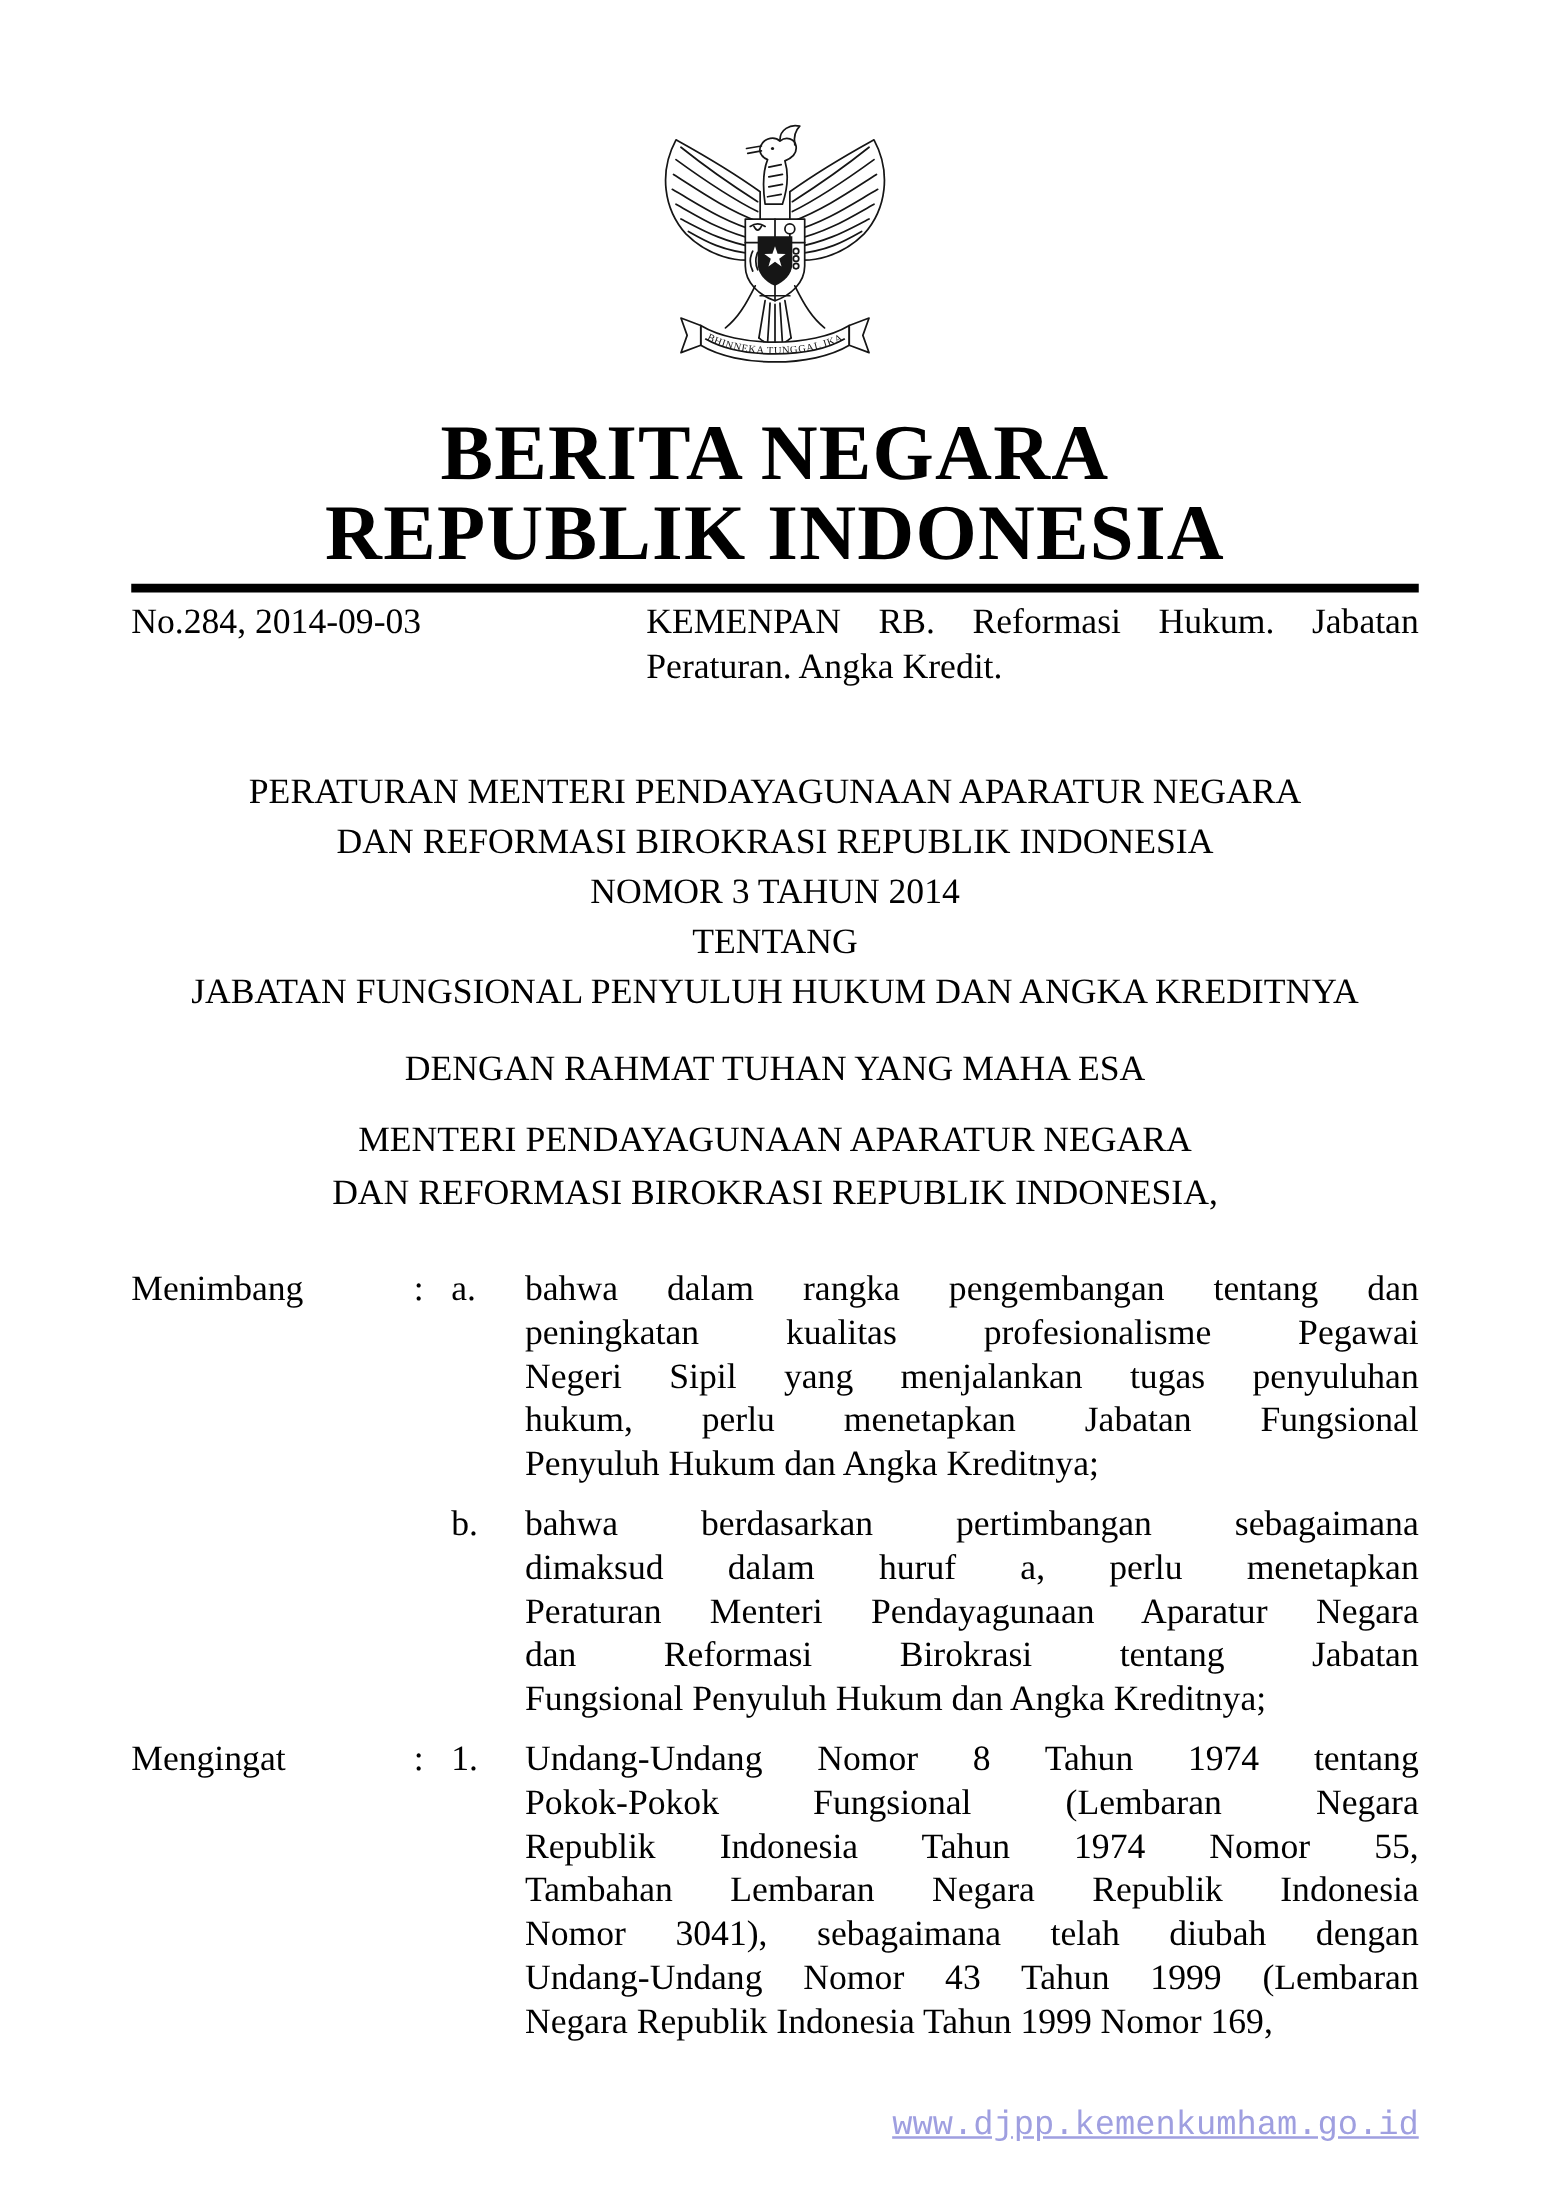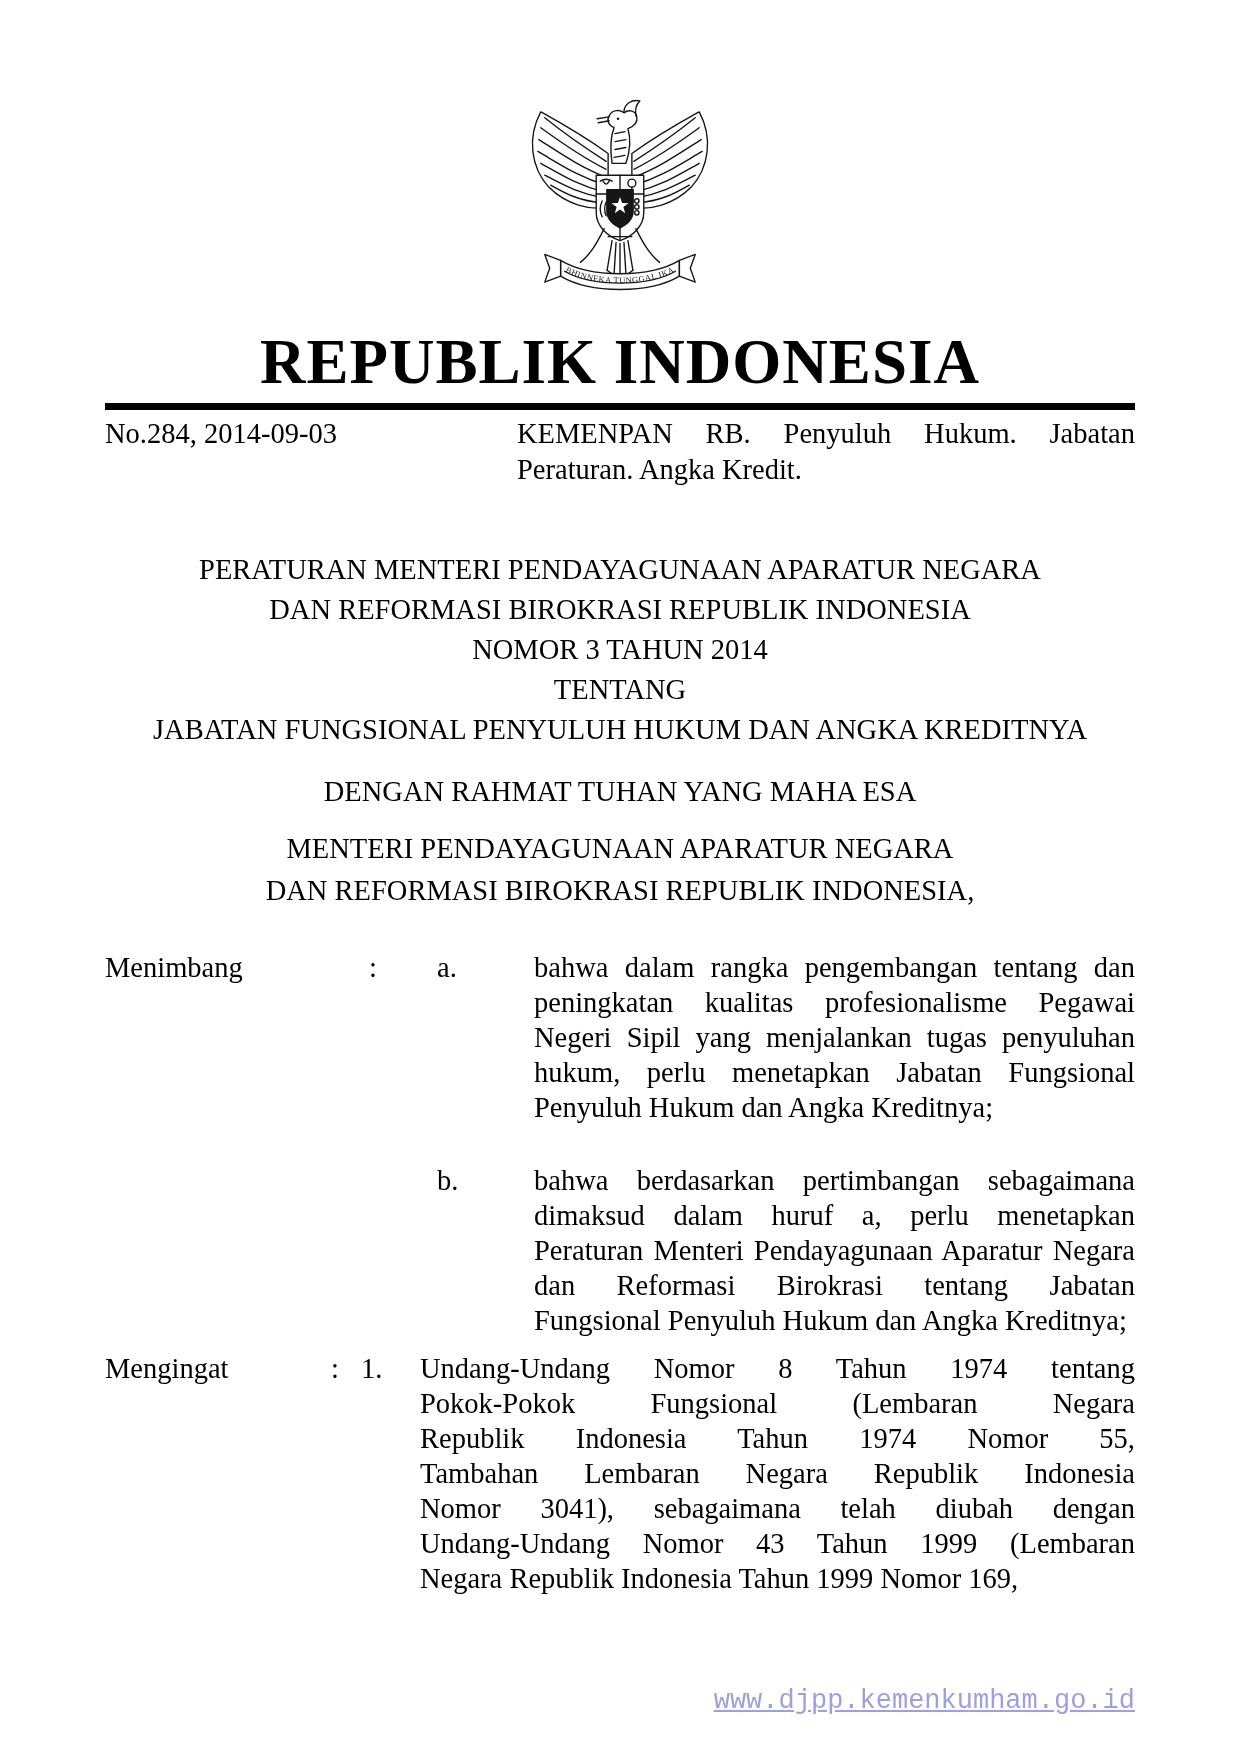--- a/index.html
+++ b/index.html
@@ -29,21 +29,21 @@
   
   .reg-title { margin-top:62px; text-align:center; font-size:28.5px; line-height:40px; }
   .reg-title .line { display:block; }
   .invocation { margin-top:22px; text-align:center; font-size:28.5px; line-height:40px; }
   .authority  { margin-top:16px; text-align:center; font-size:28.5px; line-height:42px; }
   .authority .line { display:block; }
 
   
   .clause { display:grid; grid-template-columns:226px 30px 59px 1fr;
             row-gap:13px; font-size:28.5px; line-height:35px; }
-  .clause.first { margin-top:38px;gap:38px; }
+  .clause.first { margin-top:38px; }
   .clause + .clause { margin-top:13px; }
   .clause-label { grid-row:1; grid-column:1; }
   .clause-colon { grid-row:1; grid-column:2; }
   .item-marker  { grid-column:3; }
   .item-text    { grid-column:4; }
   .item-text .item-line { display:block; text-align:justify; }
   .item-text .item-line.jfull { text-align-last:justify; }
 
   
   .footer { position:absolute; top:1686px; right:105px;
@@ -105,28 +105,29 @@
       </g>
       <text font-size="8.5" fill="#161616" font-family="Liberation Serif, serif" letter-spacing="0.5">
         <textPath href="#mottoPath" startOffset="50%" text-anchor="middle">BHINNEKA TUNGGAL IKA</textPath>
       </text>
     </svg>
   </div>
 
   <div class="content">
 
     <h1 class="masthead" style="margin:26px 0 0 0;">
+      <span class="line">BERITA NEGARA</span>
       <span class="line">REPUBLIK INDONESIA</span>
     </h1>
     <div class="rule"></div>
 
     <div class="issue-row">
       <div class="issue-no">No.284, 2014-09-03</div>
       <div class="issue-subject">
-        <span class="subject-line jfull">KEMENPAN RB. Penyuluh Hukum. Jabatan</span>
+        <span class="subject-line jfull">KEMENPAN RB. Reformasi Hukum. Jabatan</span>
         <span class="subject-line">Peraturan. Angka Kredit.</span>
       </div>
     </div>
 
     <div class="reg-title">
       <span class="line">PERATURAN MENTERI PENDAYAGUNAAN APARATUR NEGARA</span>
       <span class="line">DAN REFORMASI BIROKRASI REPUBLIK INDONESIA</span>
       <span class="line">NOMOR 3 TAHUN 2014</span>
       <span class="line">TENTANG</span>
       <span class="line">JABATAN FUNGSIONAL PENYULUH HUKUM DAN ANGKA KREDITNYA</span>

